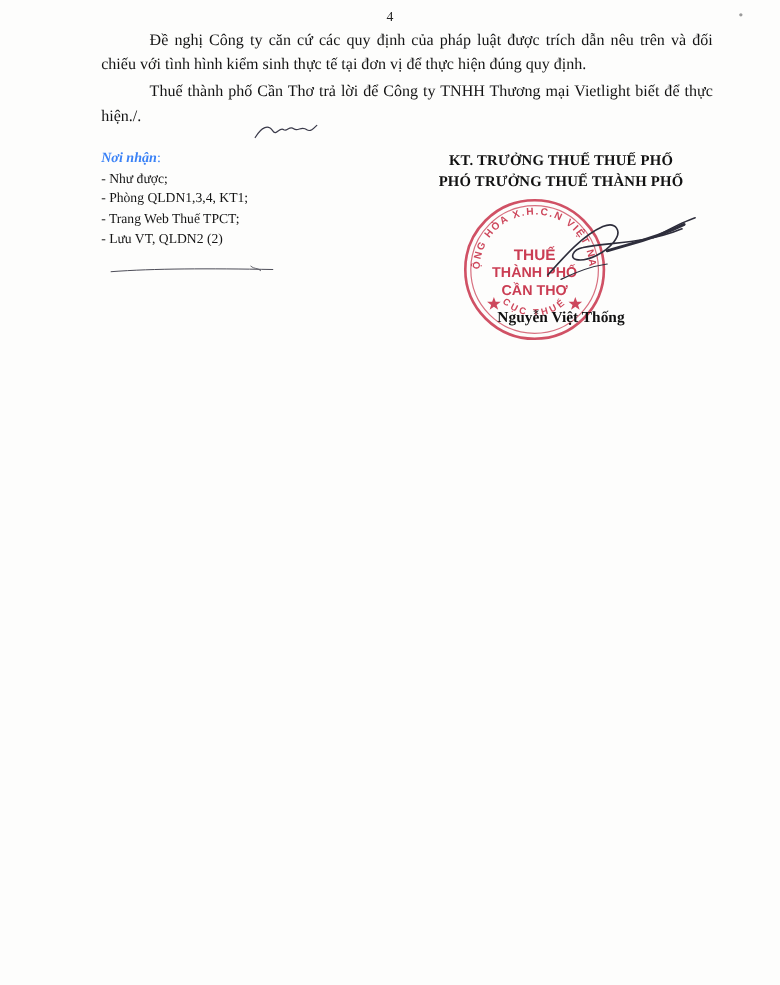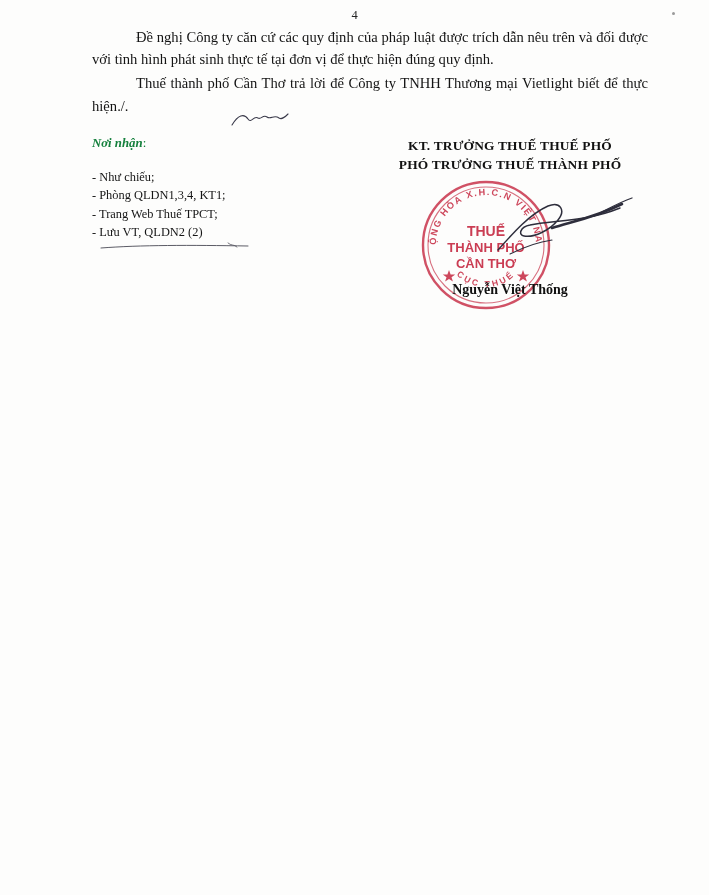--- a/index.html
+++ b/index.html
@@ -84,22 +84,22 @@
   .recipients {
     position: absolute;
     left: 0;
     top: 0;
     width: 250px;
   }
   .recipients-title {
     font-size: 12.8px;
     font-style: italic;
     font-weight: bold;
-    margin-bottom: 17px;
-    color: #15803d;
+    margin-bottom: 2px;
+    color: #3b82f6;
   }
   .recipients-title .plain {
     font-style: normal;
     font-weight: normal;
   }
   .recipient-line {
     font-size: 12.4px;
     line-height: 1.48;
     color: #151515;
     white-space: nowrap;
@@ -158,35 +158,35 @@
 </style>
 </head>
 <body>
 
 <div class="page">
 
   <div class="page-number">4</div>
   <div class="corner-mark"></div>
 
   <div class="body-block">
-    <p class="para"><span class="indent"></span><span>Đề nghị Công ty căn cứ các quy định của pháp luật được trích dẫn nêu trên và đối được với tình hình phát sinh thực tế tại đơn vị để thực hiện đúng quy định.</span></p>
+    <p class="para"><span class="indent"></span><span>Đề nghị Công ty căn cứ các quy định của pháp luật được trích dẫn nêu trên và đối chiếu với tình hình kiểm sinh thực tế tại đơn vị để thực hiện đúng quy định.</span></p>
     <p class="para para-2"><span class="indent"></span><span>Thuế thành phố Cần Thơ trả lời để Công ty TNHH Thương mại Vietlight biết để thực hiện./.</span></p>
   </div>
 
   <div class="sig-inline">
     <svg width="60" height="22" viewBox="0 0 60 22">
       <path d="M2 16 C8 6, 14 4, 18 10 C21 15, 24 6, 28 9 C31 11, 33 5, 37 8 C41 11, 44 5, 49 9 C52 11, 55 8, 58 5" fill="none" stroke="#3a3a4a" stroke-width="1.1" stroke-linecap="round"></path>
     </svg>
   </div>
 
   <div class="lower">
 
     <div class="recipients">
       <div class="recipients-title"><span>Nơi nhận</span><span class="plain">:</span></div>
-      <div class="recipient-line">- Như chiếu;</div>
+      <div class="recipient-line">- Như được;</div>
       <div class="recipient-line">- Phòng QLDN1,3,4, KT1;</div>
       <div class="recipient-line">- Trang Web Thuế TPCT;</div>
       <div class="recipient-line">- Lưu VT, QLDN2 (2)</div>
 
       <div class="underline-scribble">
         <svg width="150" height="10" viewBox="0 0 150 10">
           <path d="M1 6 C40 3, 90 3, 148 4" fill="none" stroke="#4a4a55" stroke-width="0.9" stroke-linecap="round"></path>
           <path d="M128 1 C131 4, 134 2, 137 5" fill="none" stroke="#55555f" stroke-width="0.8" stroke-linecap="round"></path>
         </svg>
       </div>

